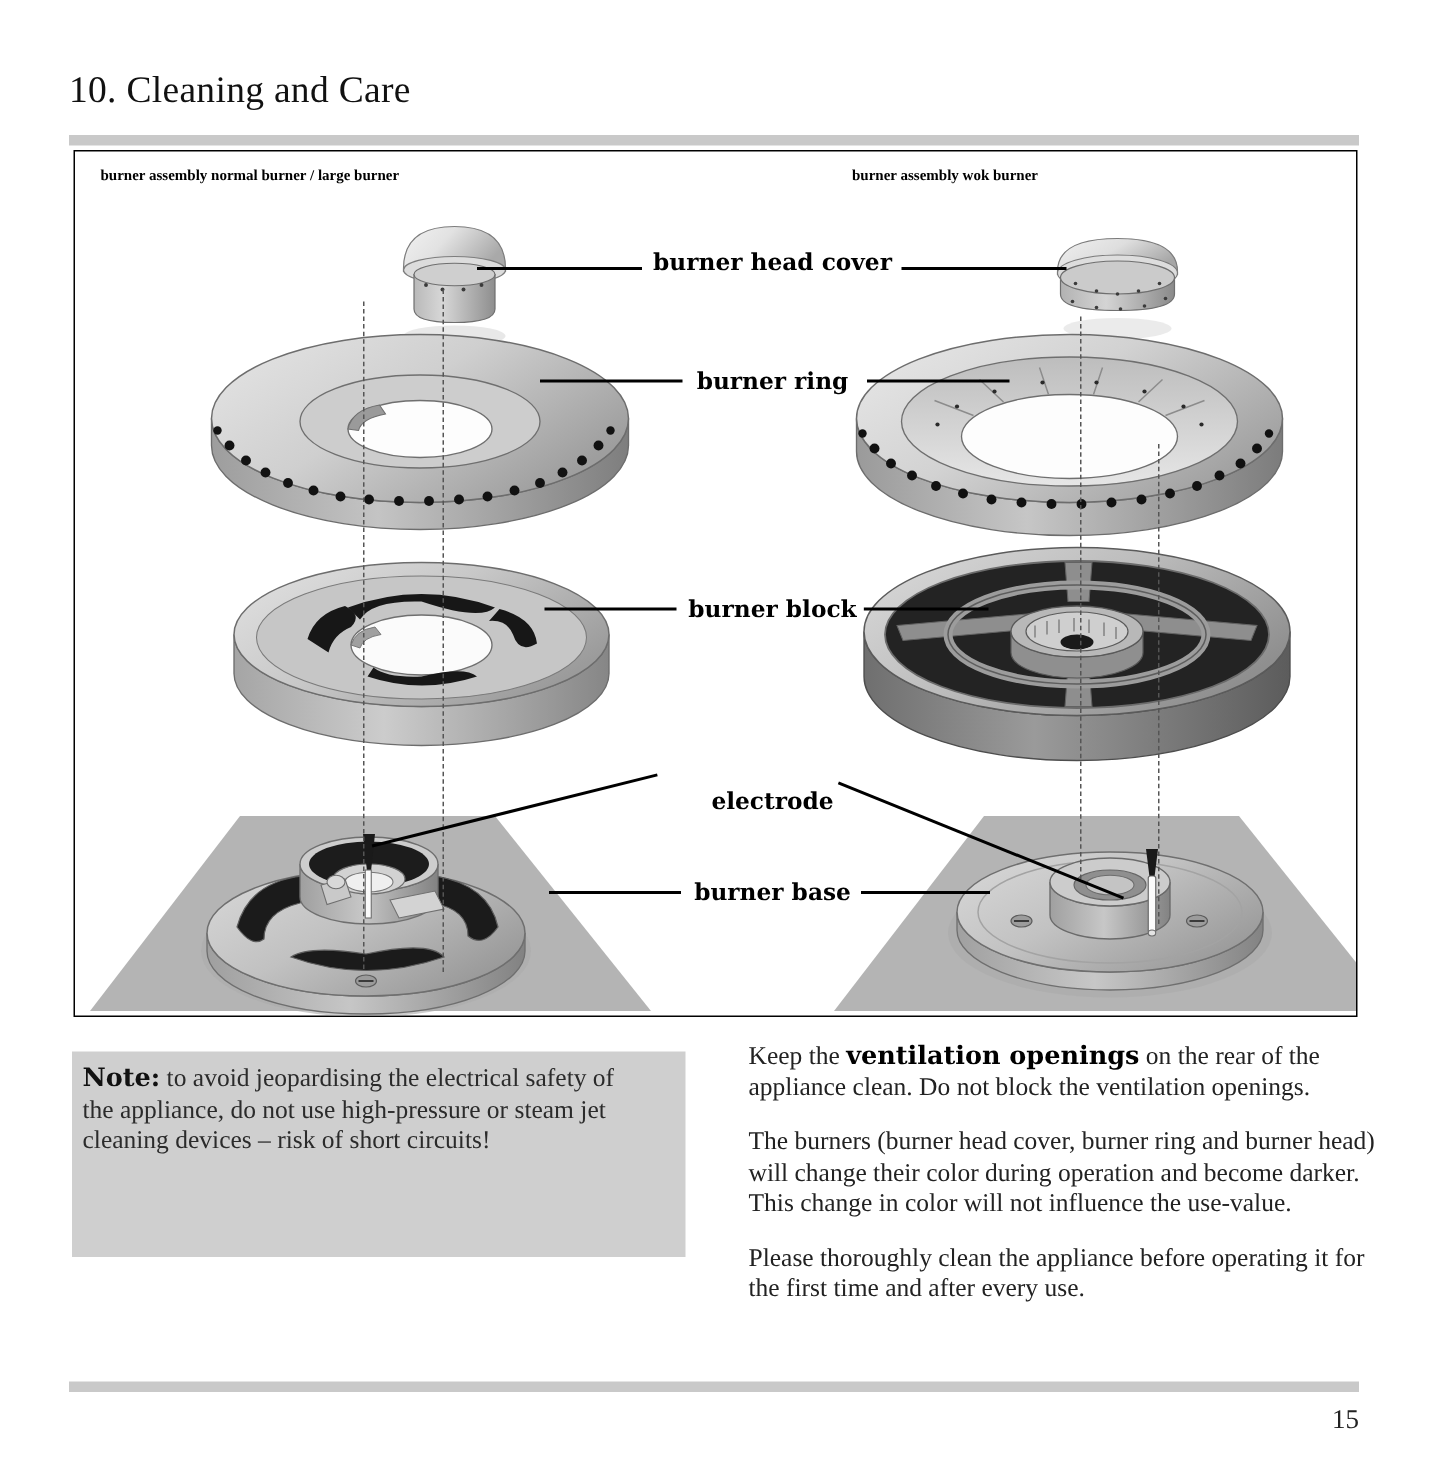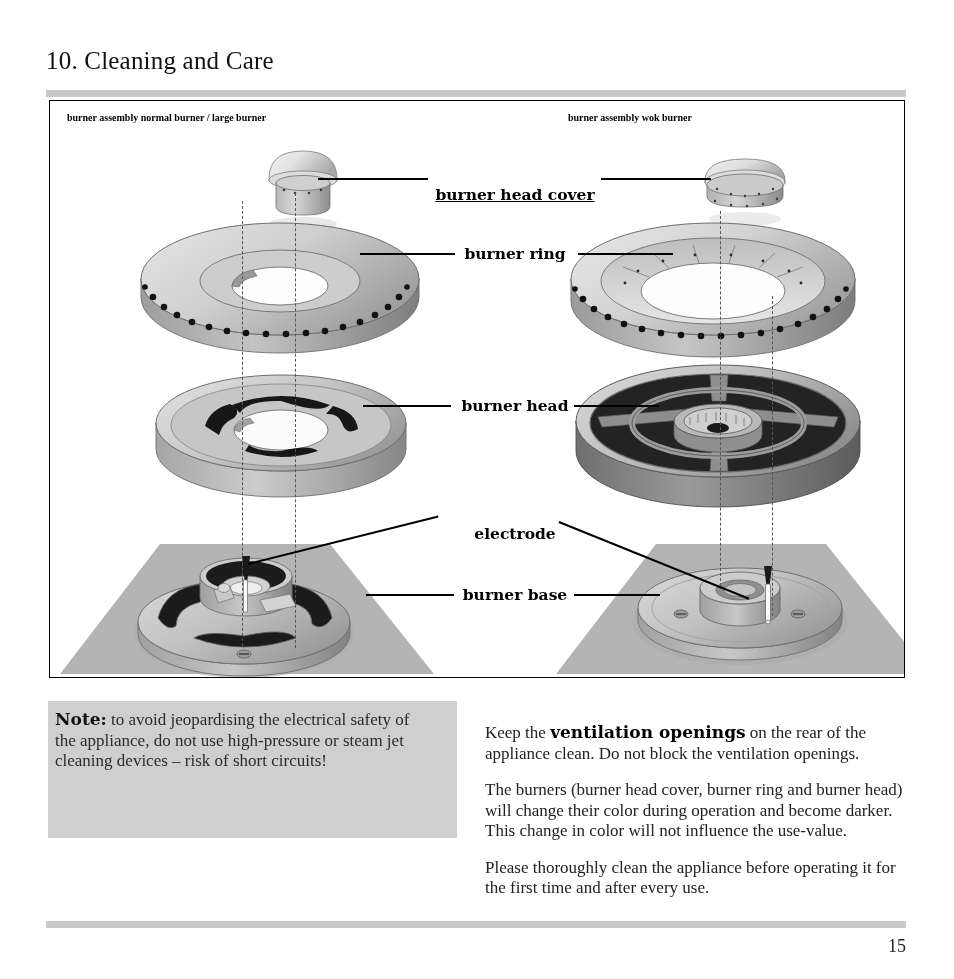--- a/index.html
+++ b/index.html
@@ -122,24 +122,23 @@
     color: #111;
   }
   .note-box b.lead {
     font-family: "DejaVu Serif", "Liberation Serif", serif;
     font-weight: bold;
     color: #111;
   }
 
   .right-col {
     position: absolute;
-    left: 485px;
+    left: 499px;
     top: 694px;
     width: 420px;
-    margin-top: 28px;
   }
   .right-col p {
     margin: 0 0 16px 0;
     font-size: 17px;
     line-height: 20.5px;
     color: #222;
     font-family: "Liberation Serif", serif;
   }
   .right-col b {
     font-family: "DejaVu Serif", "Liberation Serif", serif;
@@ -495,23 +494,23 @@
 
   <div class="leader" style="left:313px; top:304px; width:88px;"></div>
   <div class="leader" style="left:524px; top:304px; width:85px;"></div>
 
   <div class="leader" style="left:316px; top:493px; width:88px;"></div>
   <div class="leader" style="left:524px; top:493px; width:86px;"></div>
 
   <div class="leader-diag" style="left:198px; top:462px; width:196px; transform: rotate(-14deg);"></div>
   <div class="leader-diag" style="left:509px; top:420px; width:205px; transform: rotate(22deg);"></div>
 
-  <div class="callout" style="left:465px; top:84px;text-decoration:underline;">burner head cover</div>
+  <div class="callout" style="left:465px; top:64px;">burner head cover</div>
   <div class="callout" style="left:465px; top:143px;">burner ring</div>
-  <div class="callout" style="left:465px; top:295px;">burner head</div>
+  <div class="callout" style="left:465px; top:295px;">burner block</div>
   <div class="callout" style="left:465px; top:410px;margin-top:13px;">electrode</div>
   <div class="callout" style="left:465px; top:484px;">burner base</div>
 
 </div>
 
 <div class="note-box">
   <p>
     <b class="lead">Note:</b><span> to avoid jeopardising the electrical safety of the appliance, do not use high-pressure or steam jet cleaning devices – risk of short circuits!</span>
   </p>
 </div>

